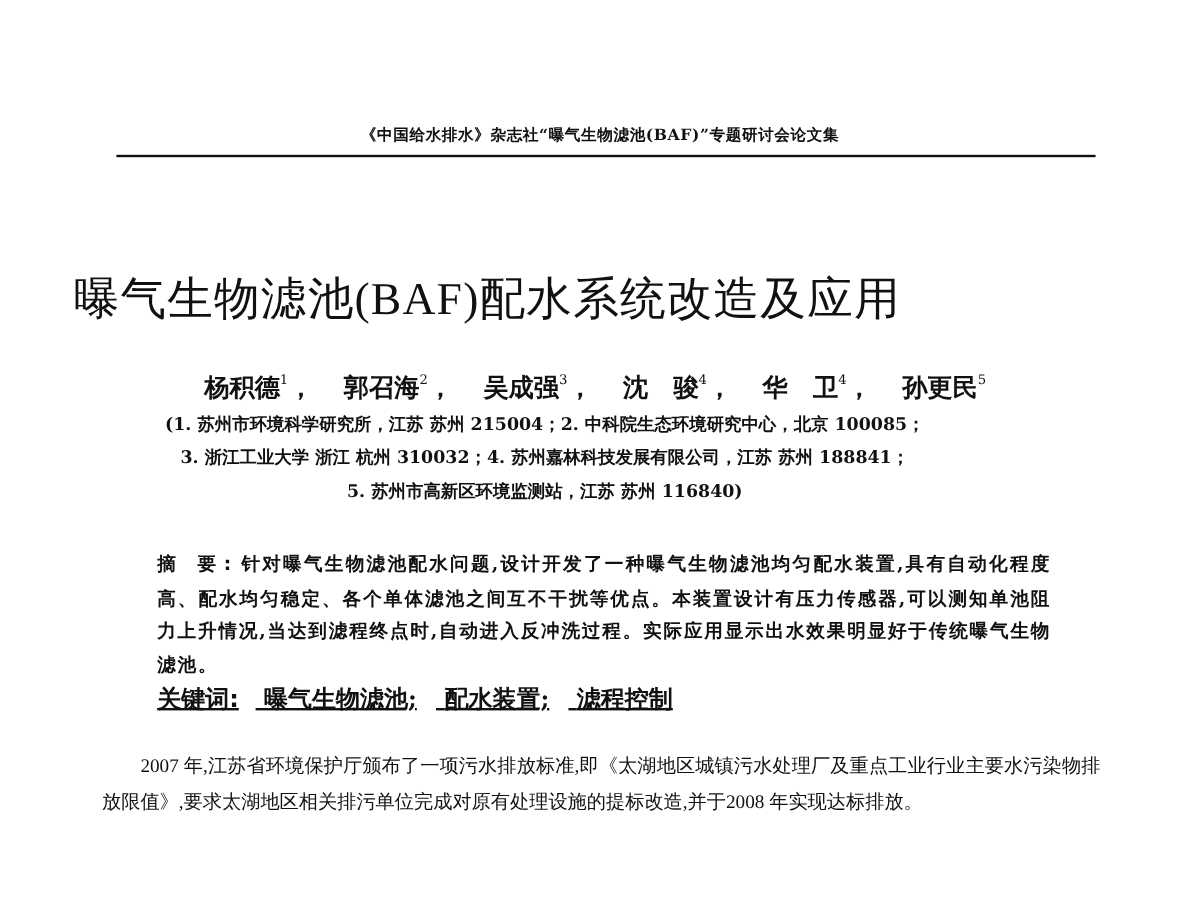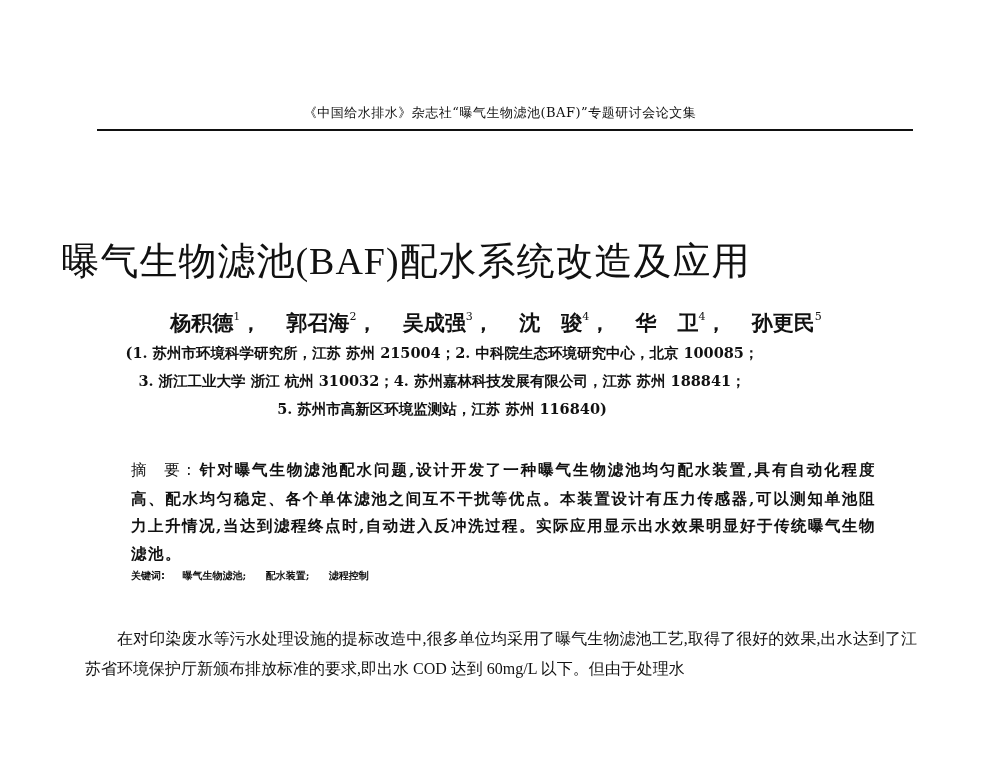--- a/index.html
+++ b/index.html
@@ -15,56 +15,56 @@
       color: #111111;
       font-family: "DejaVu Serif", "Liberation Serif", serif;
     }
     .running-header {
       position: absolute;
       left: 0;
       width: 1000px;
       top: 104px;
       text-align: center;
       font-size: 13px;
-      font-weight: normal;
+      font-weight: bold;
       letter-spacing: 0.5px;
     }
     .header-rule {
       position: absolute;
       left: 97px;
       width: 816px;
       top: 129px;
       height: 0;
       border-top: 2px solid #111;
     }
     .title {
       position: absolute;
       left: 0;
       width: 812px;
-      top: 236px;
+      top: 224px;
       text-align: center;
       font-size: 38px;
       letter-spacing: 1px;
       font-family: "Liberation Serif", "DejaVu Serif", serif;
     }
     .authors {
       position: absolute;
       left: 0;
       width: 992px;
       top: 309px;
       text-align: center;
       font-size: 21px;
       font-weight: bold;
     }
     .authors .author { display: inline-block; }
     .authors sup { font-size: 11px; font-weight: normal; vertical-align: 10px; }
     .authors .sep { margin-right: 18px; }
     .affil {
       position: absolute;
-      left: 4px;
+      left: 16px;
       width: 876px;
       text-align: center;
       font-size: 14.5px;
       font-weight: bold;
     }
     .affil.l1 { top: 344px; }
     .affil.l2 { top: 372px; }
     .affil.l3 { top: 400px; }
     .abstract {
       position: absolute;
@@ -72,31 +72,32 @@
       width: 745px;
       top: 456px;
       font-size: 15.5px;
       font-weight: bold;
       line-height: 27.5px;
       letter-spacing: 1.5px;
       text-align: justify;
     }
     .abstract .label {
       font-family: "DejaVu Sans", "Liberation Sans", sans-serif;
-      font-weight: normal;
+      font-weight: bold;
       margin-right: 2px;
       letter-spacing: 6px;
     }
     .keywords {
       position: absolute;
       left: 131px;
       width: 745px;
       top: 569px;
-      font-size: 10px;
+      font-size: 20px;
       font-weight: bold;
+      text-decoration: underline;
     }
     .keywords .label {
       font-family: "DejaVu Sans", "Liberation Sans", sans-serif;
       margin-right: 14px;
     }
     .keywords .kw { margin-right: 16px; }
     .body-text {
       position: absolute;
       left: 85px;
       width: 832px;
@@ -137,14 +138,14 @@
 </div>
 
 <div class="keywords">
   <span class="label">关键词:</span>
   <span class="kw">曝气生物滤池;</span>
   <span class="kw">配水装置;</span>
   <span class="kw">滤程控制</span>
 </div>
 
 <div class="body-text">
-  <p>在对印染废水等污水处理设施的提标改造中,很多单位均采用了曝气生物滤池工艺,取得了很好的效果,出水达到了江苏省环境保护厅新颁布排放标准的要求,即出水 COD 达到 60mg/L 以下。但由于处理水</p>
+  <p>2007 年,江苏省环境保护厅颁布了一项污水排放标准,即《太湖地区城镇污水处理厂及重点工业行业主要水污染物排放限值》,要求太湖地区相关排污单位完成对原有处理设施的提标改造,并于2008 年实现达标排放。</p>
 </div>
 
 </body></html>

